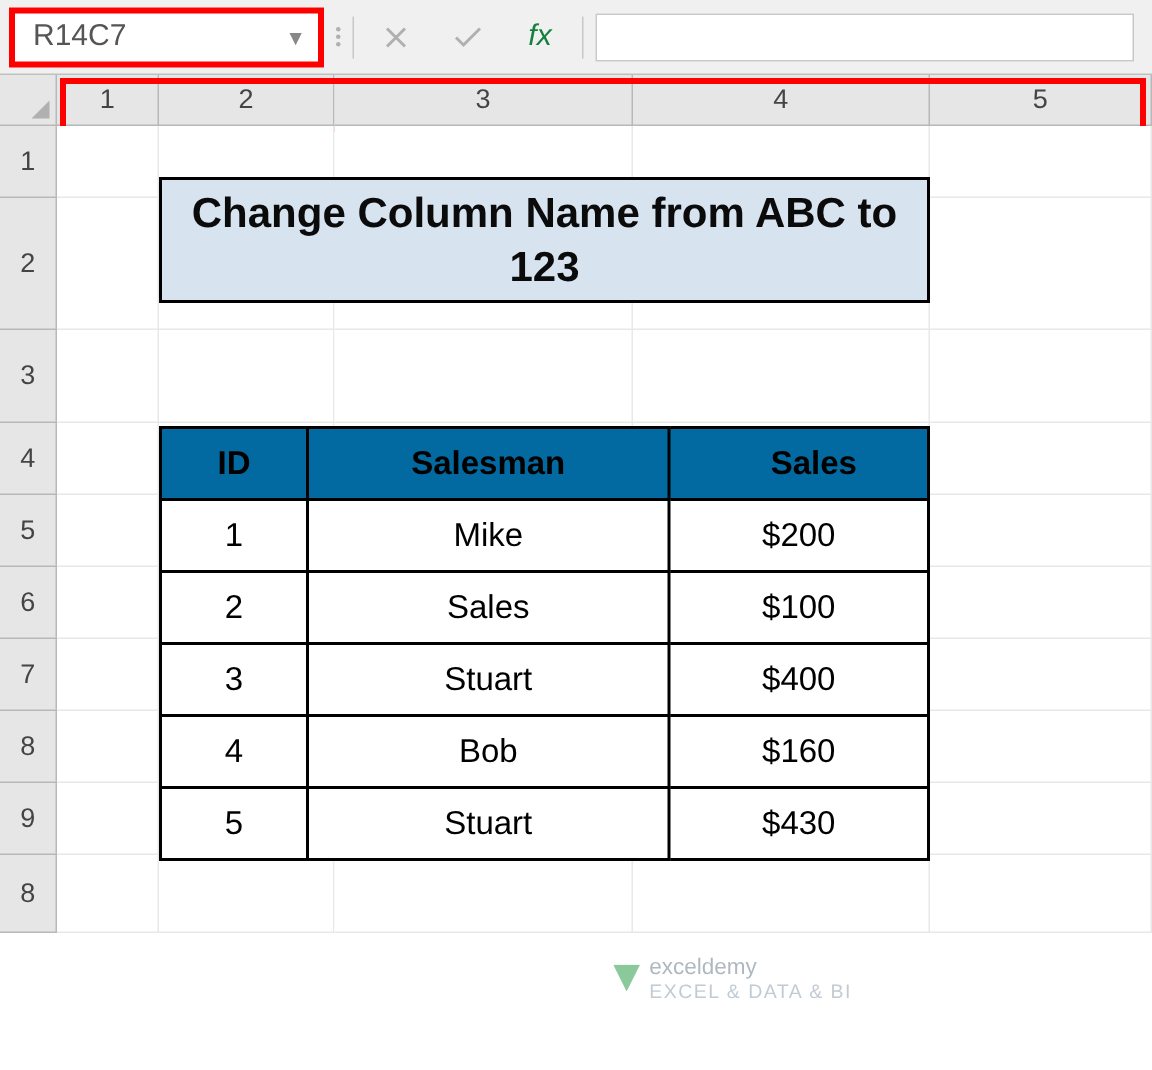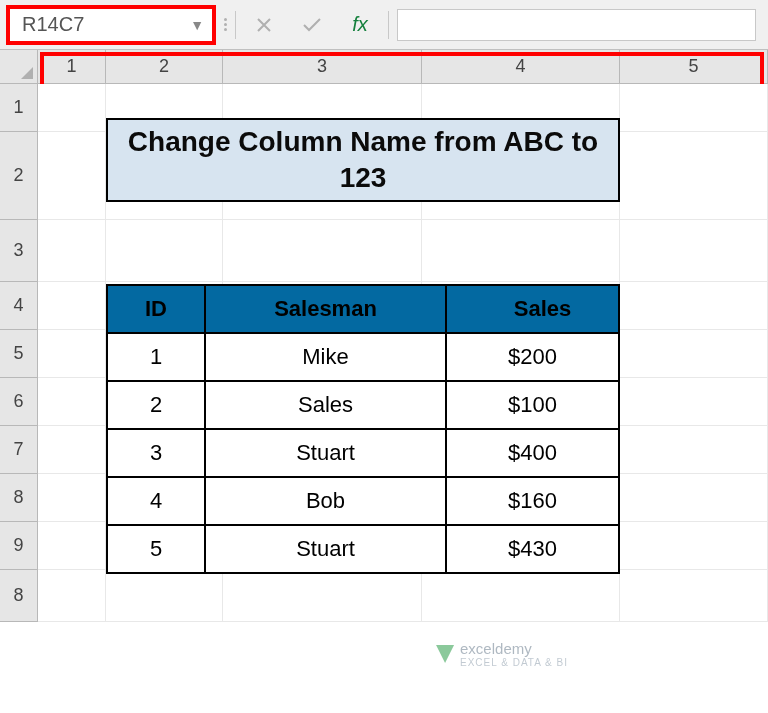--- a/index.html
+++ b/index.html
@@ -151,21 +151,21 @@
     font-size: 15px;
     color: #7a8a99;
   }
   .watermark .logo {
     width: 18px; height: 18px;
     background: #3fa65a;
     clip-path: polygon(0 0, 100% 0, 50% 100%);
     transform: rotate(0deg);
     position: relative;
   }
-  .watermark small { display:block; font-size:10px; letter-spacing:1px; color:#9aa8b5;}
+  .watermark small { display:block; font-size:13px; letter-spacing:1px; color:#9aa8b5;}
   
   .rh-1 { height: 48px; }
   .rh-std { height: 48px; }
 </style>
 </head>
 <body>
 
 <div class="formula-bar">
   <div class="name-box">
     <span>R14C7</span>

